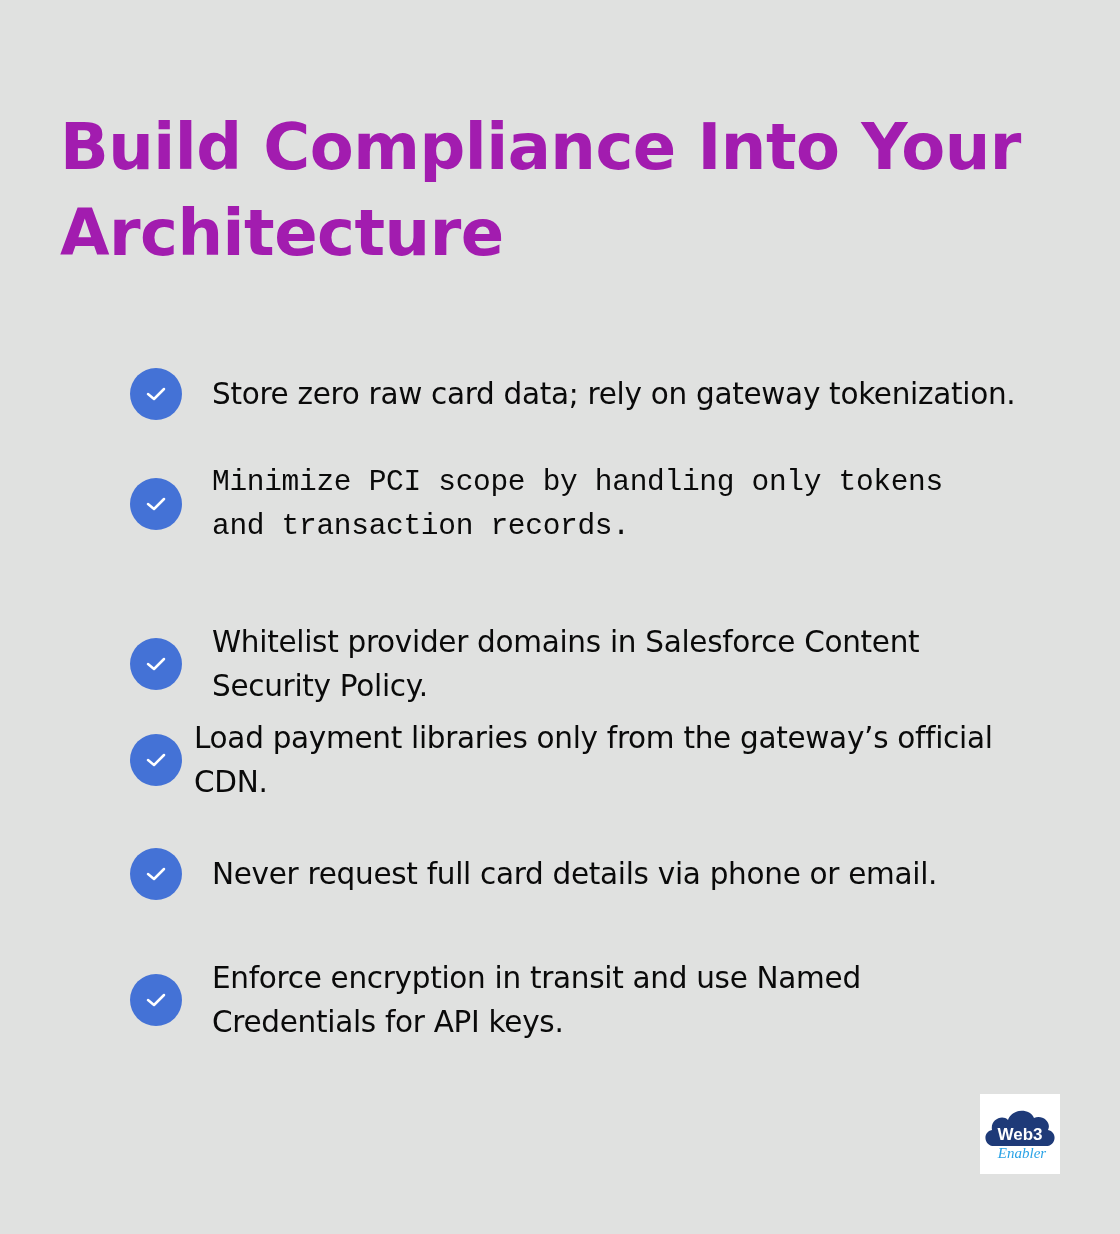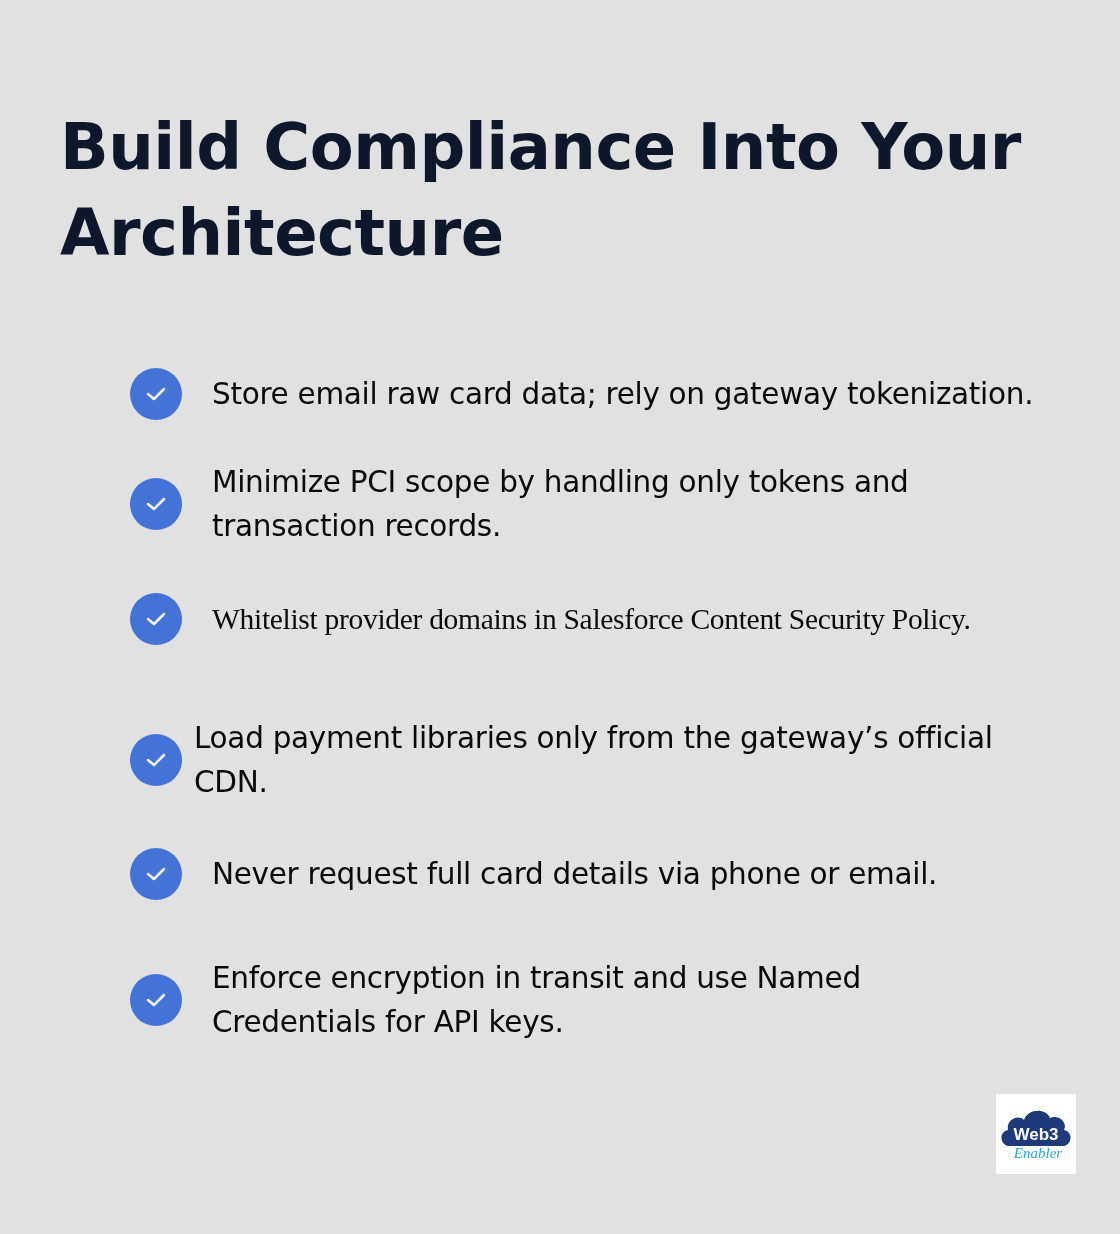--- a/index.html
+++ b/index.html
@@ -1,46 +1,46 @@
 <!DOCTYPE html>
 <html><head>
 <meta charset="utf-8">
 <style>
   html, body { margin:0; padding:0; }
   body { width:1120px; height:1234px; background:#e0e1e0; position:relative; overflow:hidden; font-family:"DejaVu Sans", sans-serif; color:#0a0a0a; }
-  .title { position:absolute; left:60px; top:104px; width:1000px; font-weight:bold; font-size:64px; line-height:86px; letter-spacing:-0.5px; color:#0f172a; }
+  .title { position:absolute; left:60px; top:104px; width:1000px; font-weight:bold; font-size:64px; line-height:86px; letter-spacing:-0.5px; color:#a21caf; }
   .list { position:absolute; left:130px; top:0; width:920px; }
   .item { position:absolute; left:0; display:flex; align-items:center; width:920px; }
   .check { width:52px; height:52px; border-radius:50%; background:#4472d6; flex:none; display:flex; align-items:center; justify-content:center; }
   .text { margin-left:30px; font-size:29.5px; line-height:44px; color:#0a0a0a; letter-spacing:-0.3px; }
-  .logo { position:absolute; left:980px; top:1094px; width:80px; height:80px; background:#fff;margin-left:16px; }
+  .logo { position:absolute; left:980px; top:1094px; width:80px; height:80px; background:#fff; }
 </style>
 </head>
 <body>
 
 <div class="title">Build Compliance Into Your Architecture</div>
 
 <div class="list">
   <div class="item" style="top:368px;">
     <div class="check">
         <svg width="22" height="16" viewBox="0 0 22 16">
           <path d="M3 8 L9 13 L19 3" stroke="#fff" stroke-width="2.5" fill="none" stroke-linecap="round" stroke-linejoin="round"></path>
         </svg>
       </div>
-    <div class="text" style="width:840px;">Store email raw card data; rely on gateway tokenization.</div>
+    <div class="text" style="width:840px;">Store zero raw card data; rely on gateway tokenization.</div>
   </div>
   <div class="item" style="top:460px;">
     <div class="check">
         <svg width="22" height="16" viewBox="0 0 22 16">
           <path d="M3 8 L9 13 L19 3" stroke="#fff" stroke-width="2.5" fill="none" stroke-linecap="round" stroke-linejoin="round"></path>
         </svg>
       </div>
-    <div class="text" style="width:740px;">Minimize PCI scope by handling only tokens and transaction records.</div>
+    <div class="text" style="width:740px;font-family:Liberation Mono, monospace;">Minimize PCI scope by handling only tokens and transaction records.</div>
   </div>
-  <div class="item" style="top:593px;font-family:Liberation Serif, serif;">
+  <div class="item" style="top:620px;">
     <div class="check">
         <svg width="22" height="16" viewBox="0 0 22 16">
           <path d="M3 8 L9 13 L19 3" stroke="#fff" stroke-width="2.5" fill="none" stroke-linecap="round" stroke-linejoin="round"></path>
         </svg>
       </div>
     <div class="text" style="width:760px;">Whitelist provider domains in Salesforce Content Security Policy.</div>
   </div>
   <div class="item" style="top:716px;">
     <div class="check">
         <svg width="22" height="16" viewBox="0 0 22 16">

